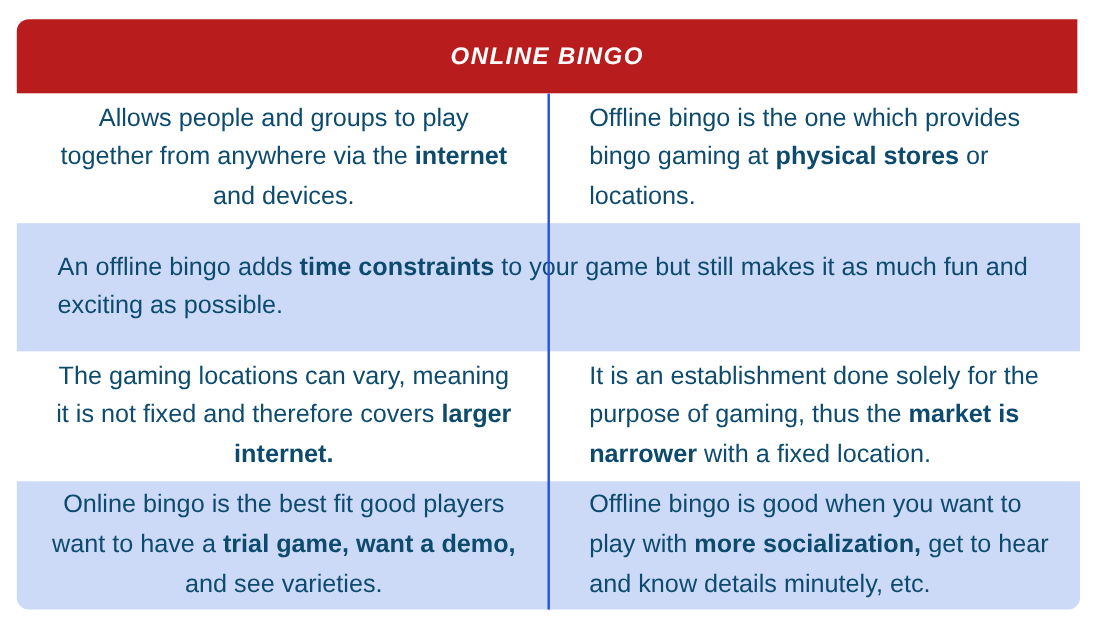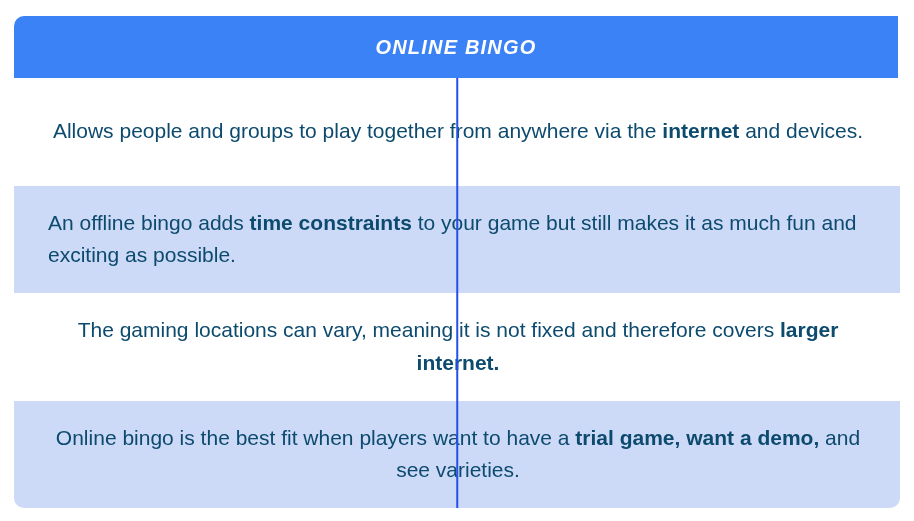--- a/index.html
+++ b/index.html
@@ -30,21 +30,21 @@
     flex-direction: column;
   }
   
   .header-row {
     display: flex;
     height: 62px;
     flex: 0 0 62px;
   }
   .header-cell {
     flex: 1 1 50%;
-    background: #3b82f6;
+    background: #b91c1c;
     color: #ffffff;
     display: flex;
     align-items: center;
     justify-content: center;
     font-style: italic;
     font-weight: bold;
     font-size: 20px;
     letter-spacing: 1.2px;
     box-sizing: border-box;
   }
@@ -130,33 +130,42 @@
         <span>ONLINE BINGO</span>
       </div>
       <div class="header-divider"></div>
     </div>
 
     <div class="rows" id="rows-container">
         <div class="row plain">
           <div class="cell left">
             <span class="txt"><span>Allows people and groups to play together from anywhere via the </span><b>internet</b><span> and devices.</span></span>
           </div>
+          <div class="cell right leftalign">
+            <span class="txt"><span>Offline bingo is the one which provides bingo gaming at </span><b>physical stores</b><span> or locations.</span></span>
+          </div>
         </div>
         <div class="row shaded">
           <div class="cell right leftalign">
             <span class="txt"><span>An offline bingo adds </span><b>time constraints</b><span> to your game but still makes it as much fun and exciting as possible.</span></span>
           </div>
         </div>
         <div class="row plain">
           <div class="cell left">
             <span class="txt"><span>The gaming locations can vary, meaning it is not fixed and therefore covers </span><b>larger internet.</b></span>
           </div>
+          <div class="cell right leftalign">
+            <span class="txt"><span>It is an establishment done solely for the purpose of gaming, thus the </span><b>market is narrower</b><span> with a fixed location.</span></span>
+          </div>
         </div>
         <div class="row shaded" style="border-bottom-left-radius: 10px; border-bottom-right-radius: 10px;">
           <div class="cell left">
-            <span class="txt"><span>Online bingo is the best fit when players want to have a </span><b>trial game, want a demo,</b><span> and see varieties.</span></span>
+            <span class="txt"><span>Online bingo is the best fit good players want to have a </span><b>trial game, want a demo,</b><span> and see varieties.</span></span>
+          </div>
+          <div class="cell right leftalign">
+            <span class="txt"><span>Offline bingo is good when you want to play with </span><b>more socialization,</b><span> get to hear and know details minutely, etc.</span></span>
           </div>
         </div>
       <div class="vline"></div>
     </div>
 
   </div>
 </div>
 
 </body></html>

